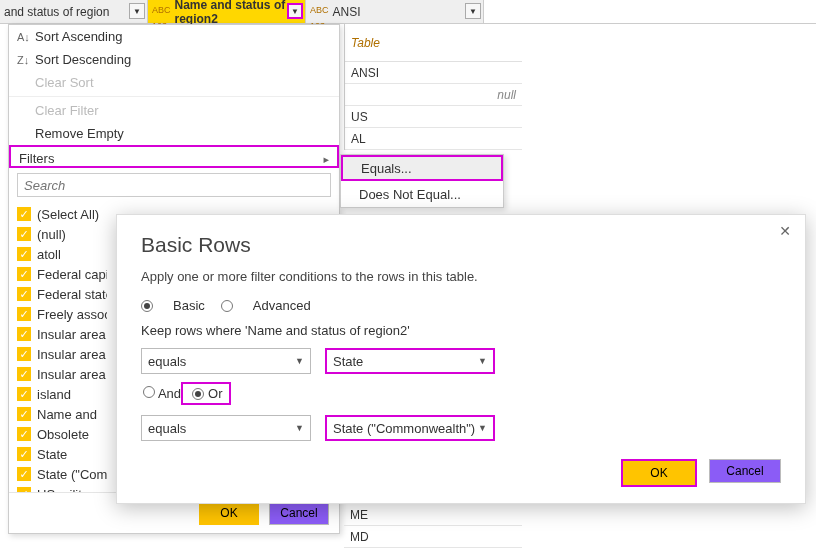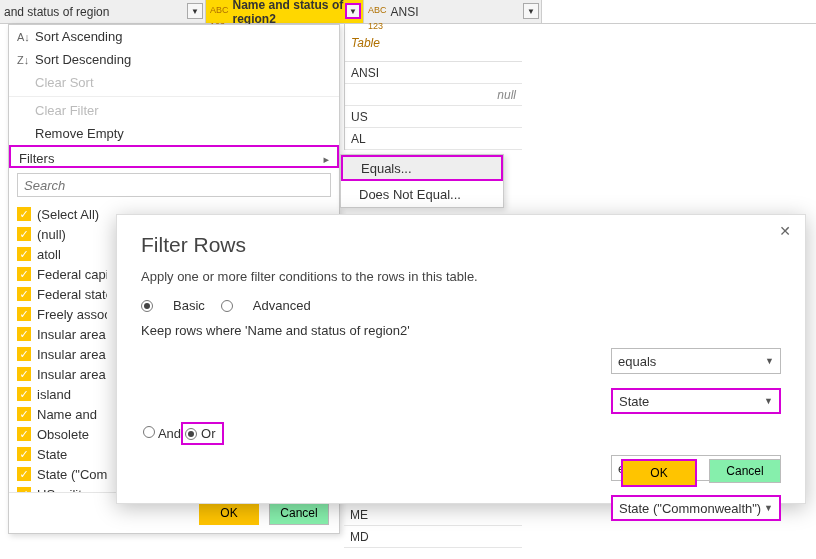--- a/index.html
+++ b/index.html
@@ -19,21 +19,21 @@
   .cm-item.disabled { color: #bbb; }
   .cm-icon { width: 18px; font-size: 11px; color: #666; }
   .cm-item.filters { border: 2px solid #d600d6; justify-content: space-between; align-items: flex-end; }
   .cm-item.filters::after { content: "▸"; color: #666; font-size: 11px; }
   .cm-search { margin: 5px 8px; border-radius: 8px; }
   .cm-search input { width: 100%; height: 24px; border: 1px solid #ccc; padding: 0 6px; font-style: italic; color: #888; font-size: 13px; }
   .cm-checklist { max-height: 290px; overflow: hidden; padding: 2px 8px 4px 8px; }
   .cm-check { display: flex; align-items: center; height: 20px; }
   .cm-check .box { width: 14px; height: 14px; background: #ffc400; display: flex; align-items: center; justify-content: center; color: #fff; font-size: 11px; margin-right: 6px; }
   .cm-buttons { display: flex; justify-content: flex-end; gap: 10px; padding: 8px 10px; border-top: 1px solid #e5e5e5; }
-  .btn { min-width: 60px; height: 24px; border: 1px solid #bbb; background: #86efac; font-size: 12px; cursor: pointer; }
+  .btn { min-width: 60px; height: 24px; border: 1px solid #bbb; background: #8b5cf6; font-size: 12px; cursor: pointer; }
   .btn.primary { background: #ffc400; border-color: #ffc400; color: #000; }
   
   
   .submenu { position: absolute; left: 340px; top: 154px; width: 164px; background: #fff; border: 1px solid #ccc; box-shadow: 2px 2px 6px rgba(0,0,0,0.15); }
   .submenu .sm-item { height: 26px; display: flex; align-items: center; padding: 0 18px; font-size: 13px; }
   .submenu .sm-item.hl { background: #eee; border: 2px solid #d600d6; }
   
   
   .right-col { position: absolute; left: 344px; top: 24px; width: 178px; border-left: 1px solid #ccc; }
   .rc-head { height: 38px; display: flex; align-items: center; padding: 0 6px; color: #b07000; font-style: italic; font-size: 12px; border-bottom: 1px solid #e0e0e0; }
@@ -42,36 +42,36 @@
   .rc-bottom { position: absolute; left: 344px; top: 504px; width: 178px; }
   
   
   .dialog { position: absolute; left: 116px; top: 214px; width: 690px; height: 290px; background: #fff; border: 1px solid #ddd; box-shadow: 0 4px 20px rgba(0,0,0,0.25); padding: 18px 24px; }
   .dialog .close { position: absolute; right: 10px; top: 8px; width: 20px; height: 20px; font-size: 14px; color: #666; text-align: center; }
   .dialog h1 { font-size: 21px; font-weight: 400; color: #444; margin-bottom: 12px; }
   .dialog .hint { font-size: 13px; color: #444; margin-bottom: 14px; }
   .dialog .mode { display: flex; gap: 16px; margin-bottom: 10px; font-size: 13px; }
   .dialog .mode label { display: flex; align-items: center; gap: 20px; }
   .dialog .keep { font-size: 13px; margin-bottom: 10px; }
-  .dialog .row { display: flex; align-items: flex-end; gap: 14px; margin-bottom: 8px; flex-direction: column; }
+  .dialog .row { display: flex; align-items: flex-start; gap: 14px; margin-bottom: 8px; }
   .dialog select, .dialog .fake-select { width: 170px; height: 26px; border: 1px solid #bbb; padding: 0 6px; font-size: 13px; background: #fff; display: flex; align-items: center; justify-content: space-between; }
   .dialog .fake-select.hl { border: 2px solid #d600d6; }
   .dialog .fake-select .arrow { font-size: 9px; color: #555; }
   .dialog .andor { display: flex; align-items: center; gap: 0; margin: 6px 0 10px 2px; font-size: 13px; }
-  .dialog .andor .orwrap { border: 2px solid #d600d6; padding: 2px 6px 2px 2px; display: flex; align-items: center; gap: 4px; }
+  .dialog .andor .orwrap { border: 2px solid #d600d6; padding: 2px 6px 2px 9px; display: flex; align-items: center; gap: 4px; }
   .dialog .radio { width: 12px; height: 12px; border: 1px solid #777; border-radius: 50%; display: inline-flex; align-items: center; justify-content: center; }
   .dialog .radio.on::after { content: ""; width: 6px; height: 6px; background: #444; border-radius: 50%; }
   .dialog .dlg-buttons { position: absolute; right: 24px; bottom: 16px; display: flex; gap: 12px; }
   .dialog .dlg-buttons .okwrap { border: 2px solid #d600d6; padding: 0; }
 </style>
 </head>
 <body>
 
 <div class="col-headers">
-  <div class="col-header" style="width:206px">
+  <div class="col-header" style="width:148px">
     <span>and status of region</span>
     <span class="drop">▼</span>
   </div>
   <div class="col-header active" style="width:158px">
     <span class="type-badge">ABC<br>123</span>
     <span style="font-weight:600;font-size:12px;overflow:hidden">Name and status of region2</span>
     <span class="drop">▼</span>
   </div>
   <div class="col-header" style="width:178px">
     <span class="type-badge">ABC<br>123</span>
@@ -189,21 +189,21 @@
   <div class="sm-item">Does Not Equal...</div>
 </div>
 
 <div class="rc-bottom">
   <div class="rc-row">ME</div>
   <div class="rc-row">MD</div>
 </div>
 
 <div class="dialog">
   <div class="close">✕</div>
-  <h1>Filter Rows</h1>
+  <h1>Basic Rows</h1>
   <div class="hint">Apply one or more filter conditions to the rows in this table.</div>
   <div class="mode">
     <label>
         <span class="radio on"></span>
         <span>Basic</span>
       </label>
     <label>
         <span class="radio"></span>
         <span>Advanced</span>
       </label>

